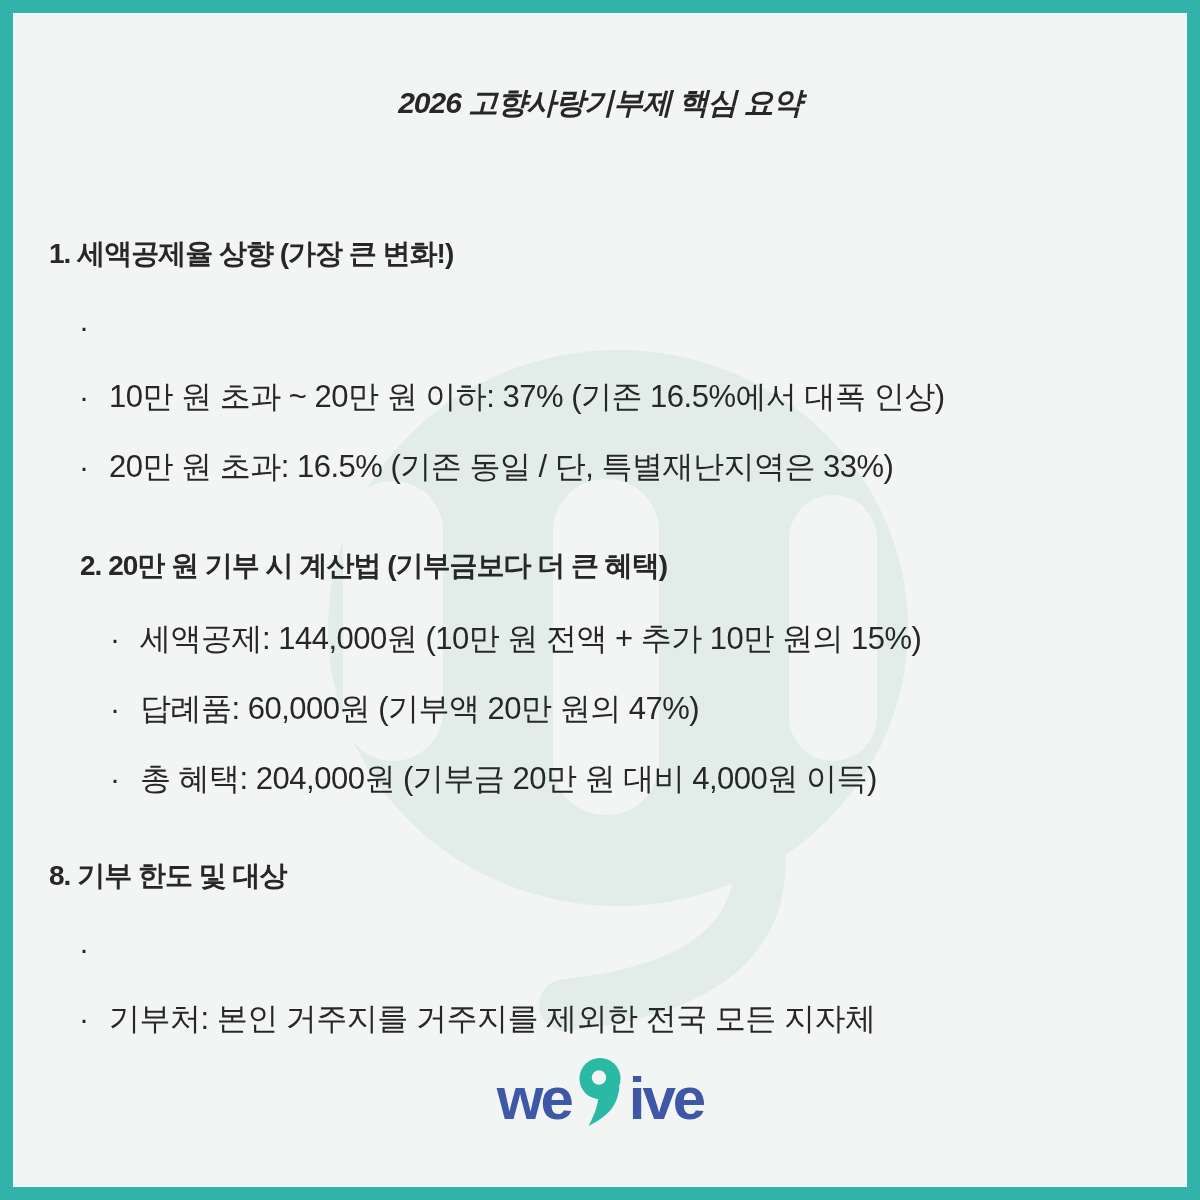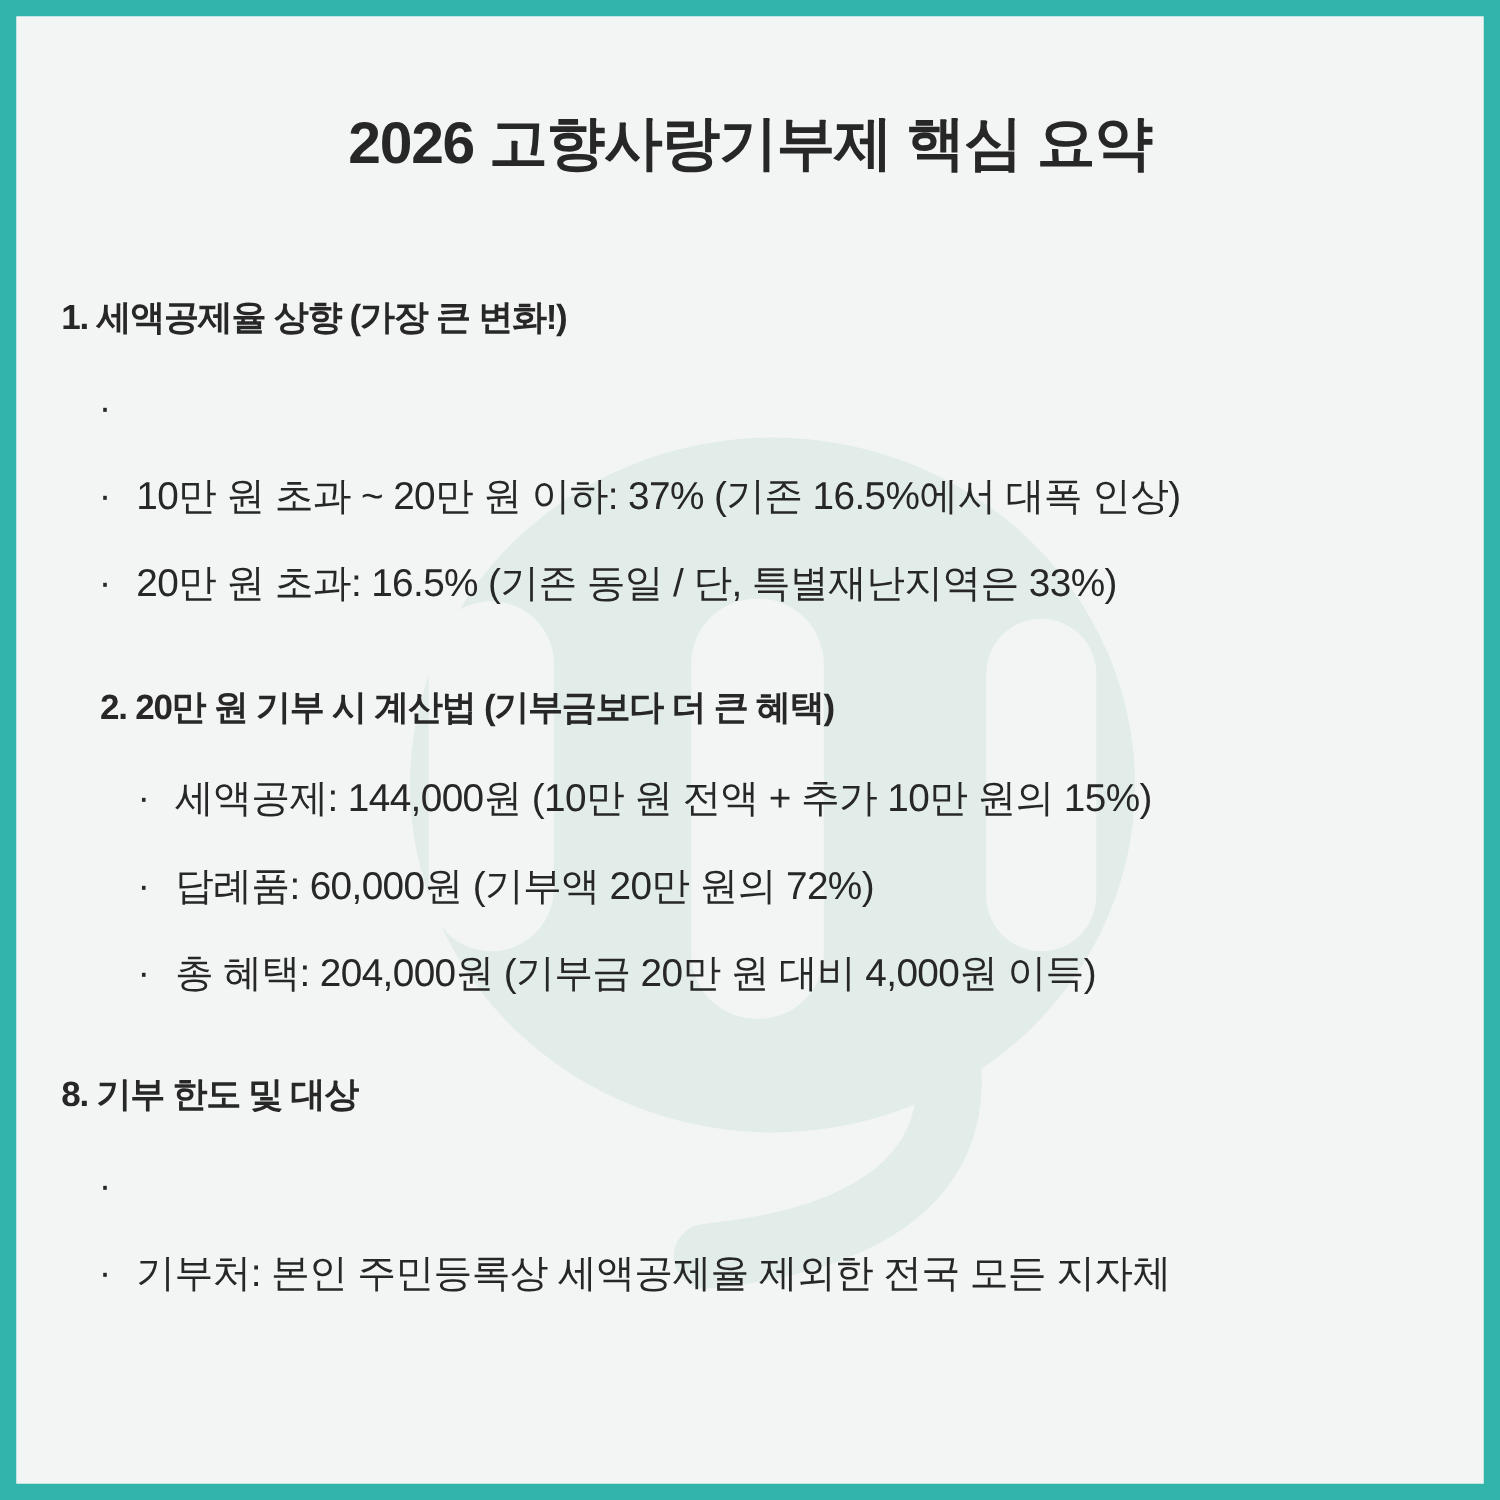--- a/index.html
+++ b/index.html
@@ -21,24 +21,25 @@
     overflow:hidden;
   }
   .watermark{
     position:absolute;left:300px;top:330px;
     width:610px;height:710px;
     pointer-events:none;
   }
   .title{
     position:absolute;top:70px;left:0;right:0;
     text-align:center;
-    font-size:47px;font-weight:700;
+    font-size:30px;font-weight:700;
     color:var(--ink);
     letter-spacing:-1px;
     white-space:nowrap;
+    font-style:italic;
   }
   .sec{
     position:absolute;left:36px;right:36px;
   }
   .sec-1{top:216px;}
   .sec-2{top:528px;margin-left:31px;}
   .sec-3{top:838px;}
   .sec h2{
     font-size:28px;font-weight:700;
     color:var(--ink);
@@ -112,33 +113,42 @@
   </section>
 
   <section class="sec sec-2">
     <h2>2. 20만 원 기부 시 계산법 (기부금보다 더 큰 혜택)</h2>
     <div class="bullet">
       <span class="dot">·</span>
       <span class="btext">세액공제: 144,000원 (10만 원 전액 + 추가 10만 원의 15%)</span>
     </div>
     <div class="bullet">
       <span class="dot">·</span>
-      <span class="btext">답례품: 60,000원 (기부액 20만 원의 72%)</span>
+      <span class="btext">답례품: 60,000원 (기부액 20만 원의 47%)</span>
     </div>
     <div class="bullet">
       <span class="dot">·</span>
       <span class="btext">총 혜택: 204,000원 (기부금 20만 원 대비 4,000원 이득)</span>
     </div>
   </section>
 
   <section class="sec sec-3">
     <h2>8. 기부 한도 및 대상</h2>
     <div class="bullet">
       <span class="dot">·</span>
     </div>
     <div class="bullet">
       <span class="dot">·</span>
-      <span class="btext">기부처: 본인 주민등록상 세액공제율 제외한 전국 모든 지자체</span>
+      <span class="btext">기부처: 본인 거주지를 거주지를 제외한 전국 모든 지자체</span>
     </div>
   </section>
 
+  <div class="logo">
+    <span class="logo-text">we</span>
+    <svg class="logo-mark" viewBox="0 0 100 140" xmlns="http://www.w3.org/2000/svg">
+      <circle cx="50" cy="42" r="40" fill="#2ab9a4"></circle>
+      <path d="M 88 58 C 84 94 68 114 28 134 C 42 108 46 90 47 78 Z" fill="#2ab9a4"></path>
+      <circle cx="48" cy="40" r="14" fill="#f3f5f4"></circle>
+    </svg>
+    <span class="logo-text">ive</span>
+  </div>
 
 </div>
 
 </body></html>

